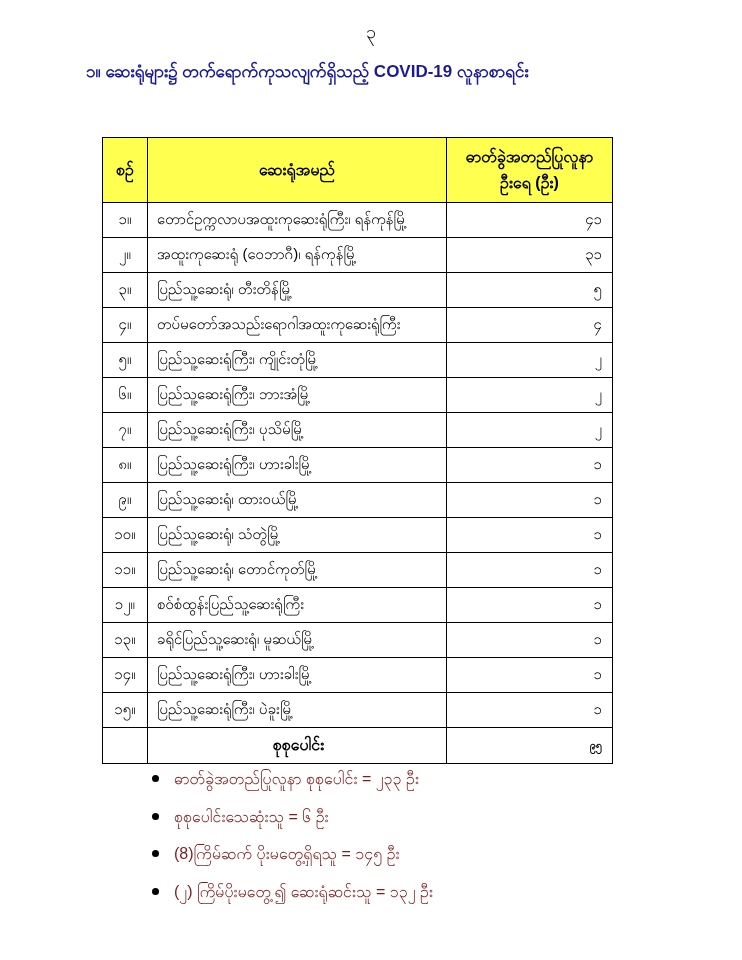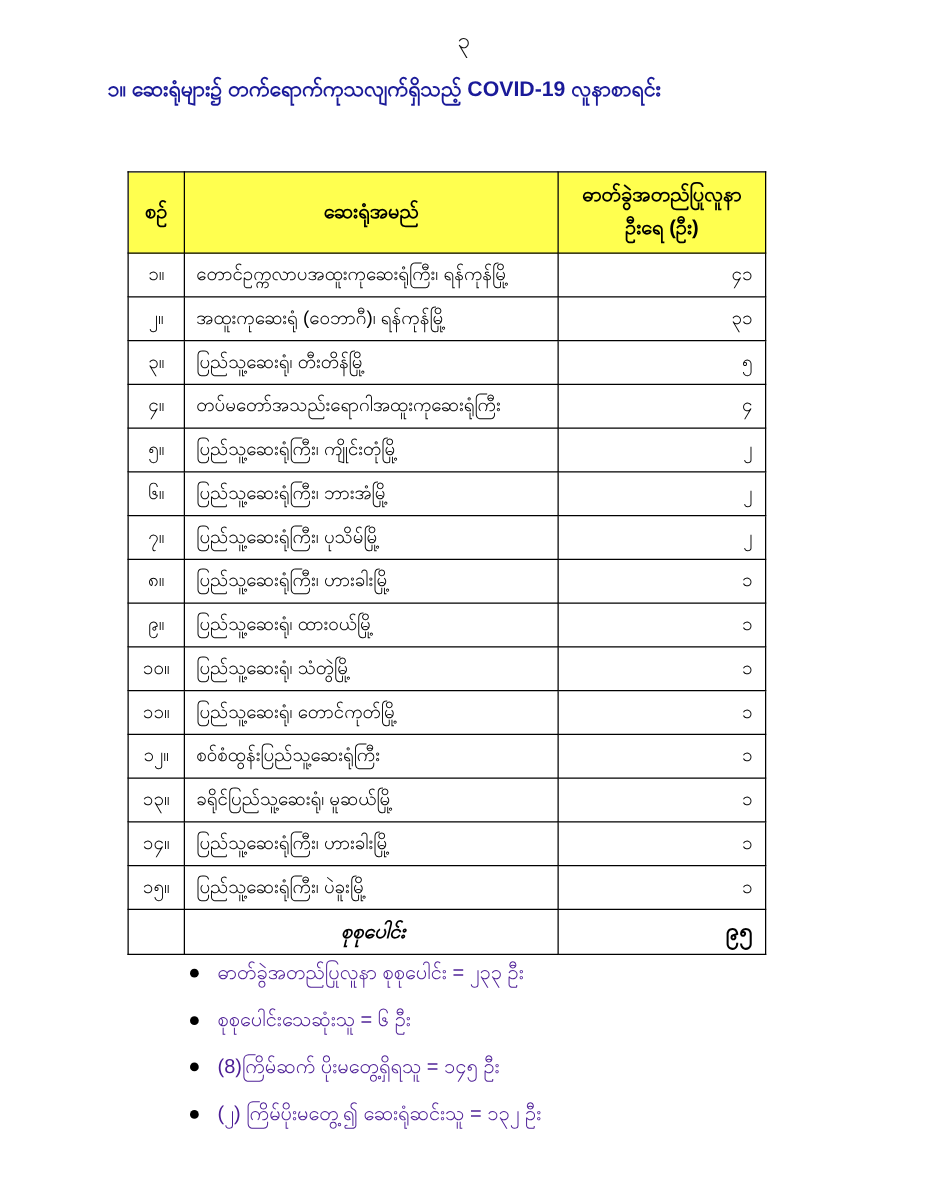--- a/index.html
+++ b/index.html
@@ -71,36 +71,36 @@
     text-align: left;
     padding: 0 6px 0 9px;
     margin-top: 32px;
   }
   td.cell-count {
     text-align: right;
     padding: 0 10px 0 2px;
     margin-top: 22px;
   }
   tr.total-row td { height: 36px; font-weight: bold; }
-  tr.total-row td.cell-name { text-align: center; font-size: 16px; font-style: italic; }
-  tr.total-row td.cell-count { font-size: 19px; }
+  tr.total-row td.cell-name { text-align: center; font-size: 16px; }
+  tr.total-row td.cell-count { font-size: 11px; }
   .notes {
     position: absolute;
     top: 768px;
     left: 152px;
     width: 520px;
     list-style: none;
   }
   .notes li {
     position: relative;
     padding-left: 22px;
     margin-bottom: 16px;
     font-size: 16px;
     line-height: 1.35;
-    color: #4c1d95;
+    color: #7f1d1d;
   }
   .notes li .bullet-dot {
     position: absolute;
     left: 0;
     top: 7px;
     width: 7px;
     height: 7px;
     border-radius: 50%;
     background: #000000;
   }

